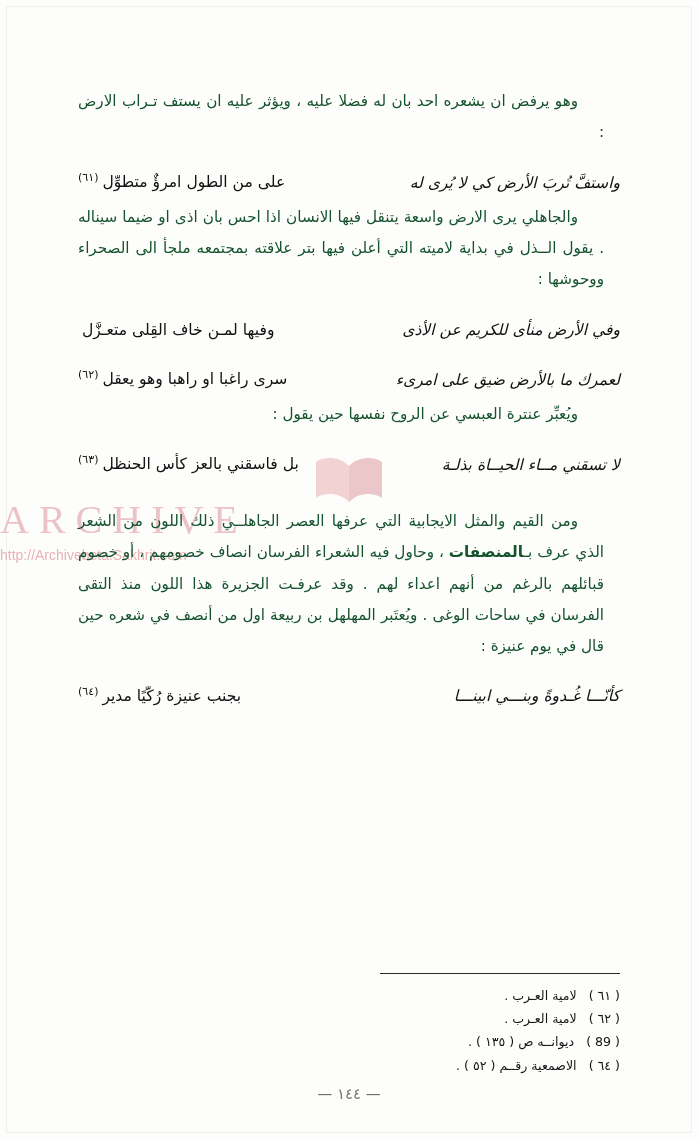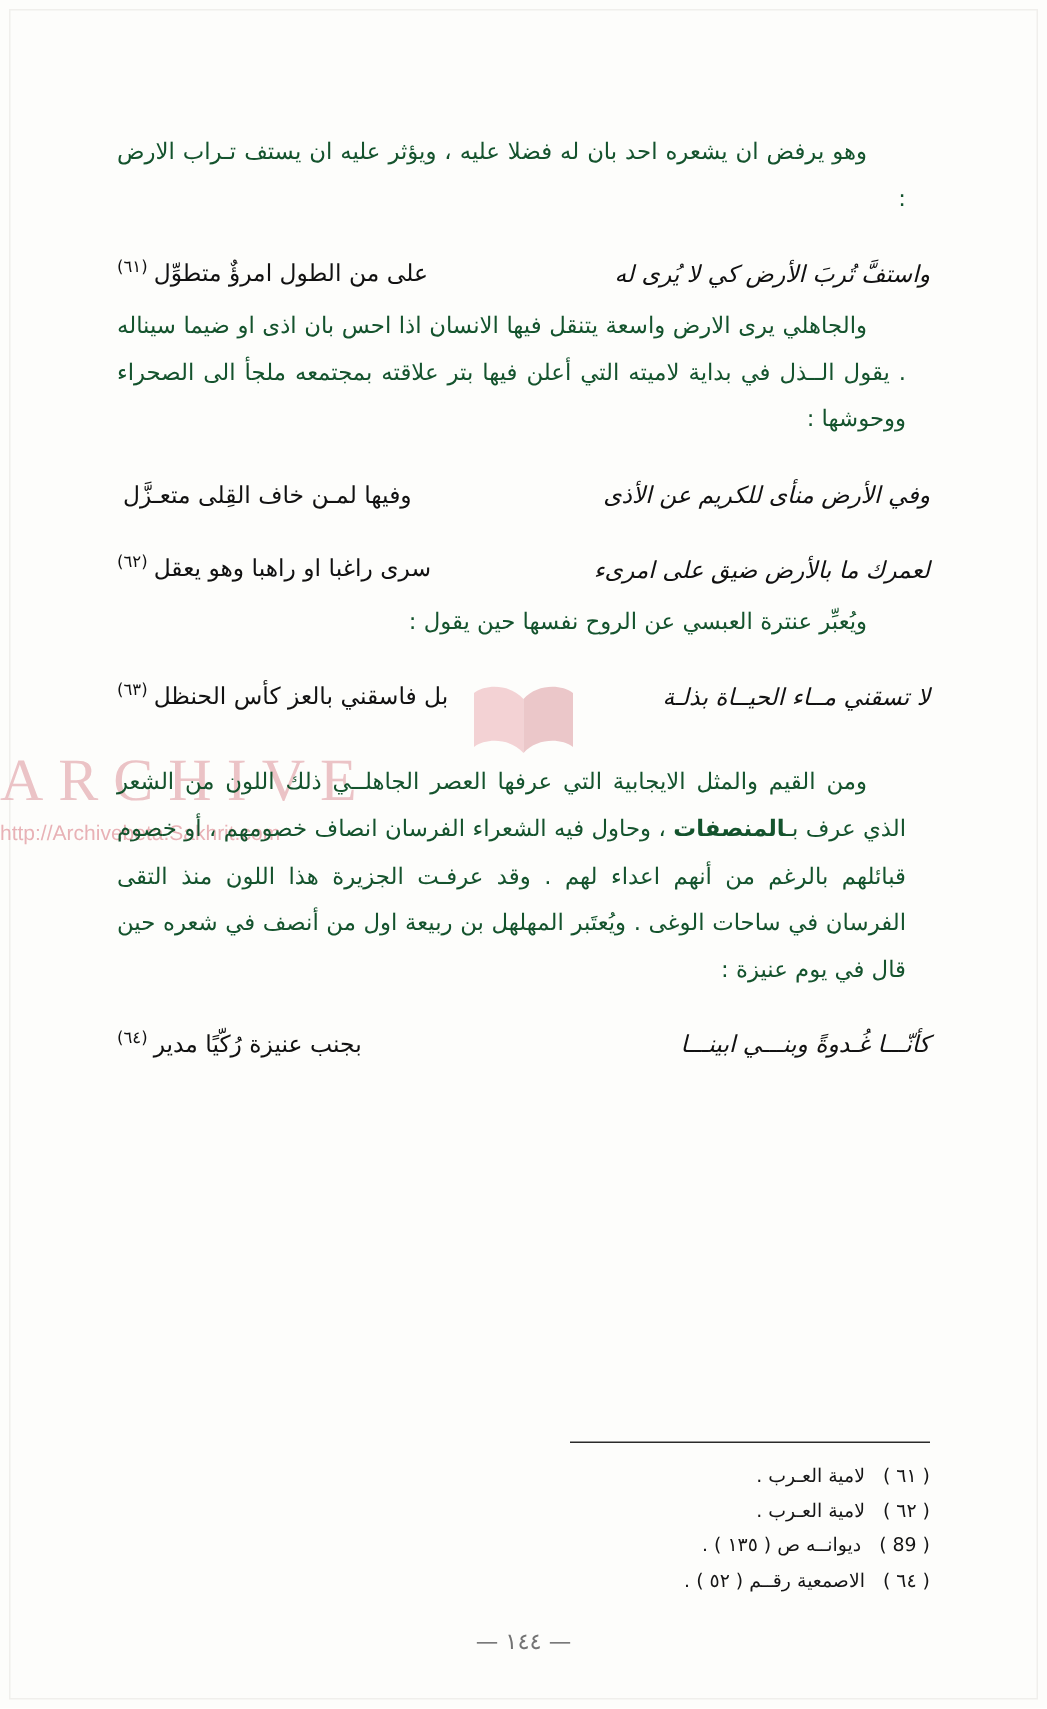--- a/index.html
+++ b/index.html
@@ -117,21 +117,21 @@
     width: 74px;
     height: 56px;
     opacity: 0.65;
   }
 
   
   .footnotes {
     position: absolute;
     left: 78px;
     right: 78px;
-    bottom: 74px;
+    bottom: 62px;
     direction: rtl;
   }
   .fn-rule {
     width: 240px;
     height: 1px;
     background: #2a2a2a;
     margin: 0 0 10px auto;
   }
   .fn-line {
     font-size: 12.6px;

